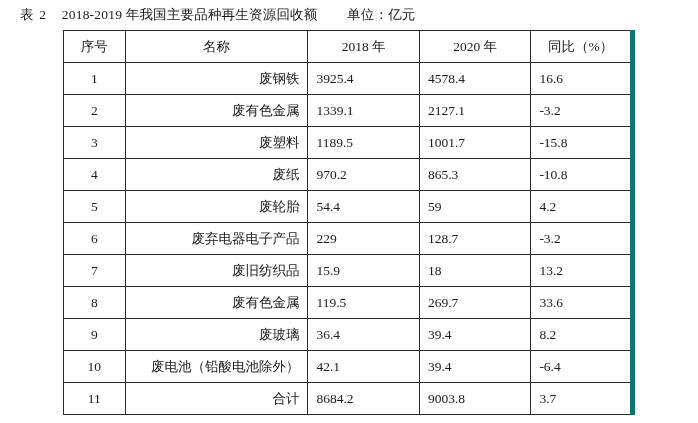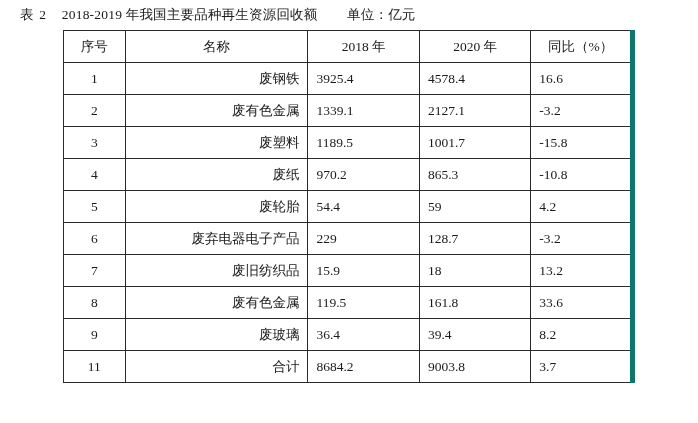--- a/index.html
+++ b/index.html
@@ -161,31 +161,38 @@
           <td class="idx">7</td>
           <td class="name">废旧纺织品</td>
           <td class="num">15.9</td>
           <td class="num">18</td>
           <td class="num">13.2</td>
         </tr>
         <tr>
           <td class="idx">8</td>
           <td class="name">废有色金属</td>
           <td class="num">119.5</td>
-          <td class="num">161.8</td>
+          <td class="num">269.7</td>
           <td class="num">33.6</td>
         </tr>
         <tr>
           <td class="idx">9</td>
           <td class="name">废玻璃</td>
           <td class="num">36.4</td>
           <td class="num">39.4</td>
           <td class="num">8.2</td>
         </tr>
         <tr>
+          <td class="idx">10</td>
+          <td class="name">废电池（铅酸电池除外）</td>
+          <td class="num">42.1</td>
+          <td class="num">39.4</td>
+          <td class="num">-6.4</td>
+        </tr>
+        <tr>
           <td class="idx">11</td>
           <td class="name">合计</td>
           <td class="num">8684.2</td>
           <td class="num">9003.8</td>
           <td class="num">3.7</td>
         </tr>
       </tbody>
     </table>
   </div>
 

